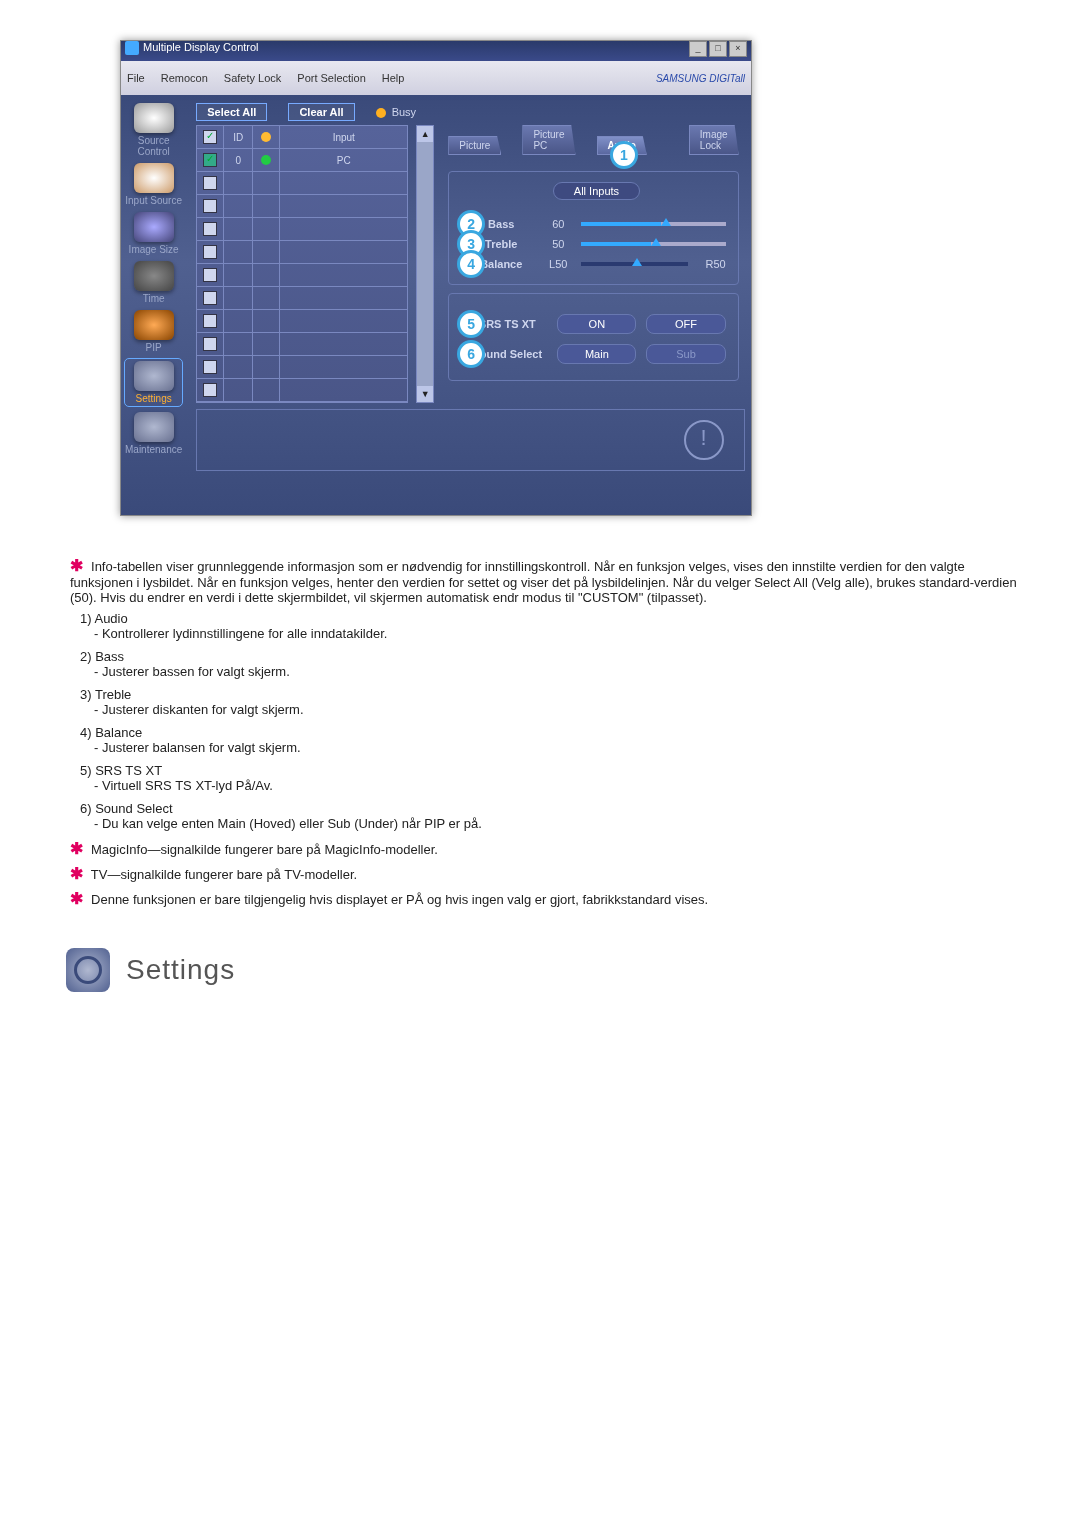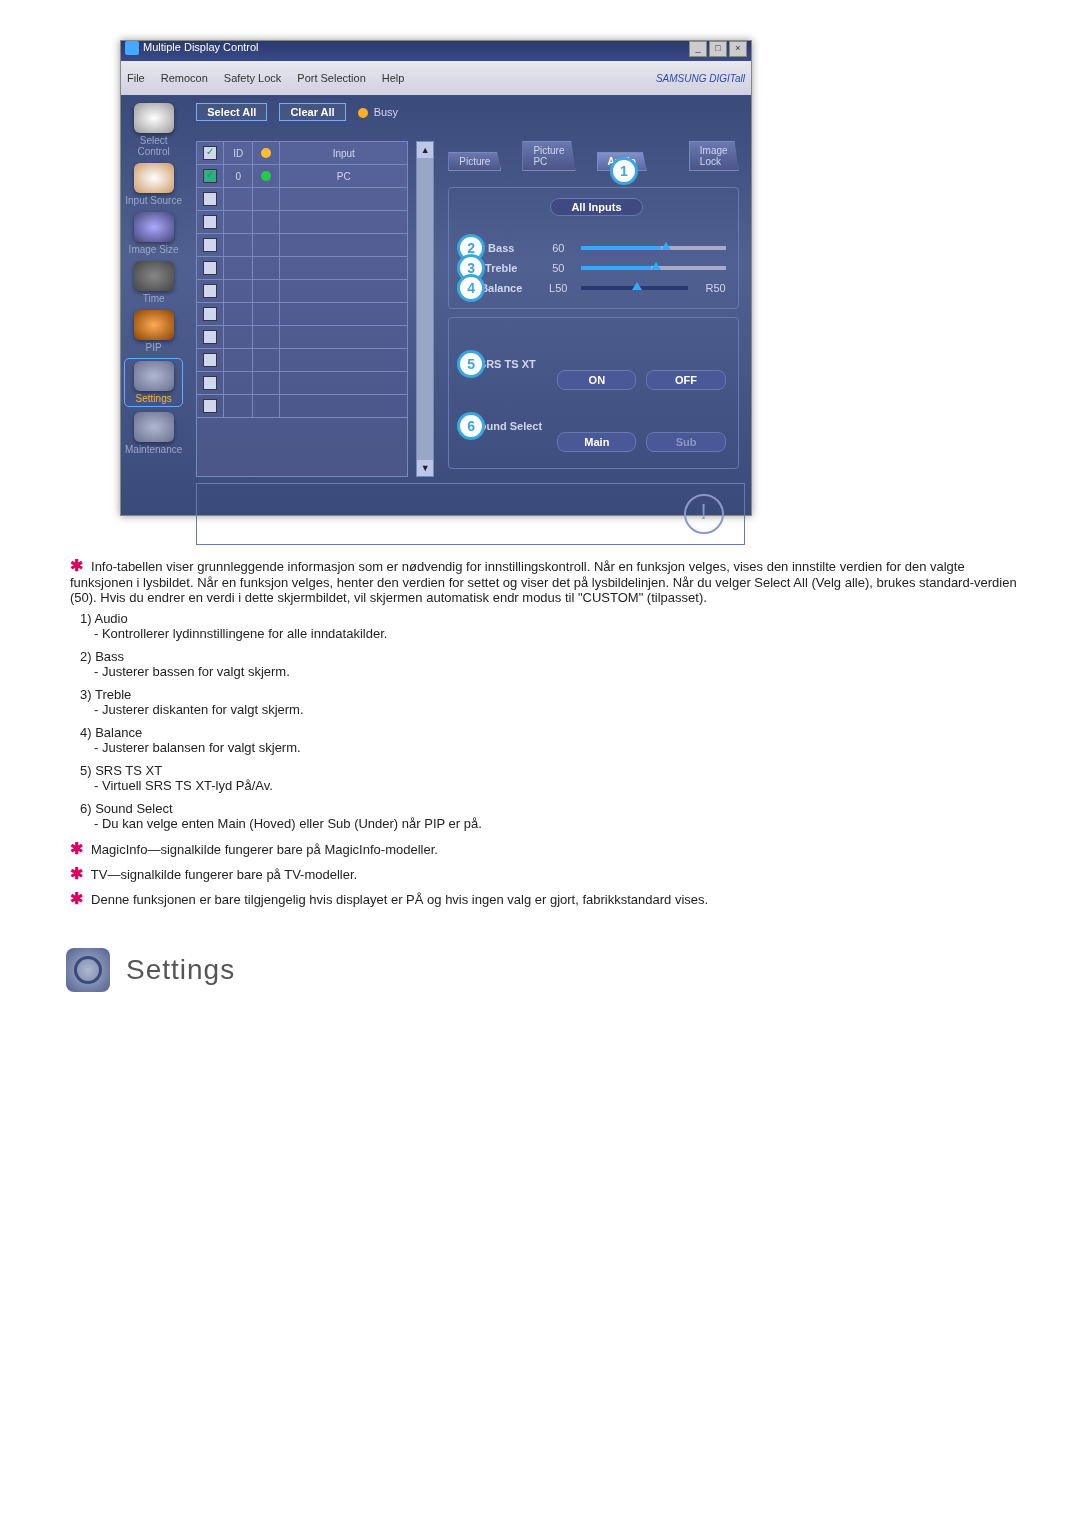--- a/index.html
+++ b/index.html
@@ -84,22 +84,22 @@
   .side-item.active { outline: 1px solid #6af; border-radius: 4px; padding: 2px; }
   .side-label { color: #9aa6c8; }
   .mainpane {
     flex: 1;
     padding: 8px 10px;
     position: relative;
   }
   .toolbar-row {
     display: flex;
     align-items: center;
-    gap: 12px;
-    margin-bottom: 20px;
+    gap: 21px;
+    margin-bottom: 4px;
   }
   .btnk {
     color: #fff;
     font-weight: bold;
     font-size: 11px;
     padding: 2px 10px;
     border: 1px solid #7af;
     background: rgba(255,255,255,.05);
     display: inline-block;
   }
@@ -173,25 +173,25 @@
     font-weight: bold;
     text-align: center;
     line-height: 22px;
     font-size: 14px;
   }
   .pill {
     background: #3e4a80;
     border: 1px solid #6878b0;
     border-radius: 10px;
     color: #fff;
-    font-weight: bold;
+    font-weight: normal;
     font-size: 11px;
     padding: 2px 20px;
     display: inline-block;
-    margin: 0 auto 18px;
+    margin: 0 auto 10px;
   }
   .slider-row {
     display: flex;
     align-items: center;
     gap: 8px;
     margin: 8px 0;
     position: relative;
   }
   .slabel { width: 68px; font-weight: bold; }
   .sval { width: 30px; color: #cfd6ee; }
@@ -205,27 +205,26 @@
   }
   .sright { color:#cfd6ee; width:30px; text-align:right; }
   .ctrl-row {
     display:flex; align-items:center; gap: 10px; margin: 10px 0; position:relative;
   }
   .clabel { width: 80px; font-weight:bold; }
   .cbtn {
     flex:1;
     text-align:center;
     color: #fff;
-    font-weight:bold;
+    font-weight:normal;
     font-size:11px;
     padding: 3px 0;
     border: 1px solid #6878b0;
     border-radius: 8px;
     background: #4a5898;
-    margin-top: 32px;
   }
   .cbtn.inactive { color: #8a98c8; }
   .panel-frame {
     border: 1px solid #6878b0;
     border-radius: 4px;
     padding: 10px 12px 6px 18px;
     margin-bottom: 8px;
     text-align:center;
   }
   .bottom-strip {
@@ -293,21 +292,21 @@
     <span>Safety Lock</span>
     <span>Port Selection</span>
     <span>Help</span>
     <span class="brand">SAMSUNG DIGITall</span>
   </div>
 
   <div class="app-body">
     <div class="sidebar">
       <div class="side-item">
         <div class="side-icon g1"></div>
-        <div class="side-label">Select Control</div>
+        <div class="side-label">Source Control</div>
       </div>
       <div class="side-item">
         <div class="side-icon g2"></div>
         <div class="side-label">Input Source</div>
       </div>
       <div class="side-item">
         <div class="side-icon g3"></div>
         <div class="side-label">Image Size</div>
       </div>
       <div class="side-item">

